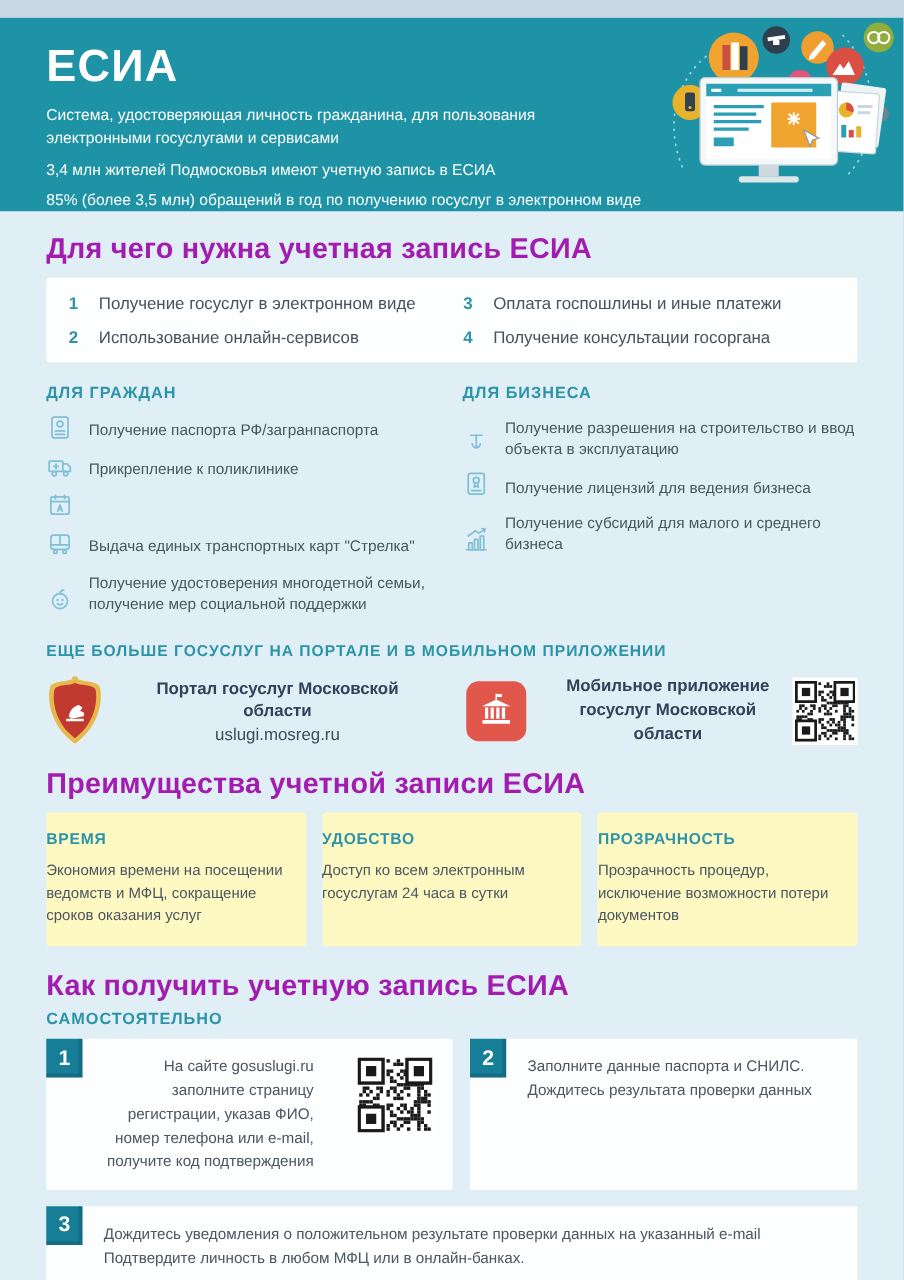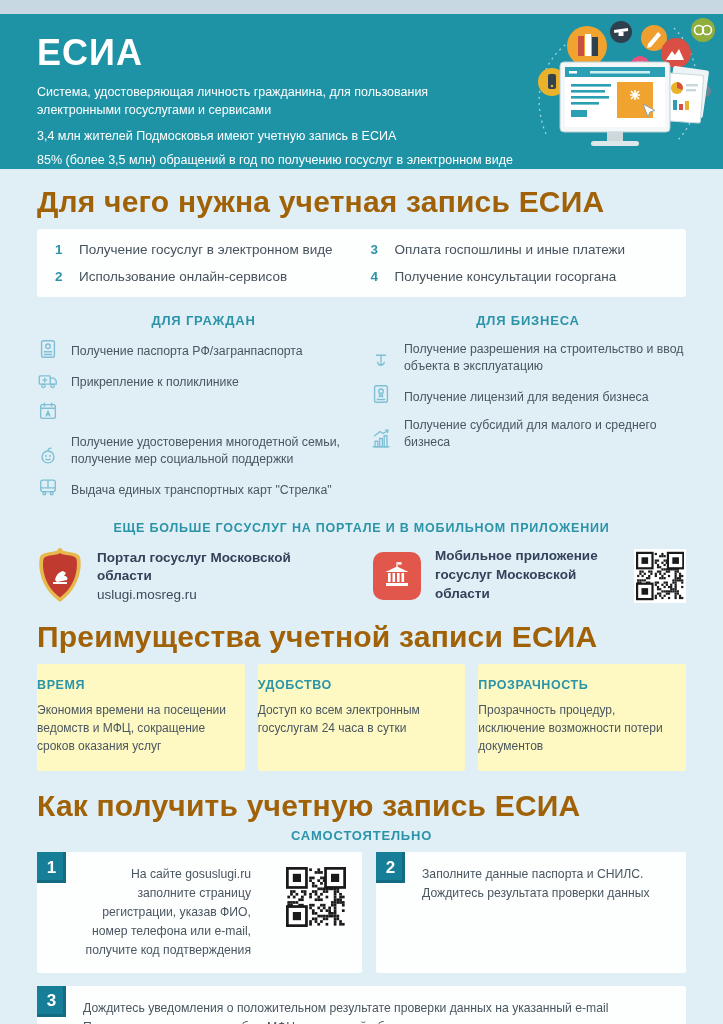--- a/index.html
+++ b/index.html
@@ -9,36 +9,36 @@
 
   
   .hero { position:relative; height:155px; background:#1e93a6; color:#fff; padding:18px 0 0 37px; overflow:hidden; }
   .hero-title { font-size:36px; font-weight:bold; letter-spacing:1px; }
   .hero-sub { margin-top:9px; font-size:12.5px; line-height:1.45; width:430px; }
   .hero-stat { margin-top:10px; font-size:12.5px; width:560px; }
   .hero-art { position:absolute; right:4px; top:2px; width:195px; height:150px; }
 
   
   .content { padding:12px 37px 0 37px; }
-  h2.sec { color:#a16207; font-size:30px; font-weight:bold; letter-spacing:.2px; }
-  .subhead { color:#2b94a8; font-size:13px; font-weight:bold; letter-spacing:.8px;text-align:center; }
+  h2.sec { color:#a21caf; font-size:23px; font-weight:bold; letter-spacing:.2px; }
+  .subhead { color:#2b94a8; font-size:13px; font-weight:bold; letter-spacing:.8px; }
 
   .why-card { margin-top:10px; background:#fdfefe; border-radius:3px; padding:13px 18px; display:grid; grid-template-columns:1fr 1fr; grid-auto-flow:column; grid-template-rows:1fr 1fr; gap:12px 18px; }
   .why-item { display:flex; align-items:center; font-size:13.5px; color:#46525c; }
   .why-item .num { color:#2b94a8; font-weight:bold; width:24px; flex:0 0 24px; }
 
   .aud-row { margin-top:16px; display:grid; grid-template-columns:333px 1fr; gap:0 0; }
   .aud-head { margin-bottom:10px; }
   .aud-item { display:flex; align-items:flex-end; gap:12px; margin-bottom:9px; }
   .aud-item .licon { flex:0 0 22px; margin-top:0; }
   .aud-item .lbl { font-size:12.3px; color:#4a5660; line-height:1.35; padding-top:3px; }
   .licon { stroke:#7fc0d6; fill:none; stroke-width:1.5; stroke-linecap:round; stroke-linejoin:round; }
 
   .more-head { margin-top:14px; font-size:12.5px; }
-  .more-row { margin-top:12px; display:flex; align-items:center; }
+  .more-row { margin-top:12px; display:flex; align-items:center;text-align:center; }
   .crest { width:46px; height:57px; flex:0 0 46px; }
   .portal-txt { margin-left:14px; width:258px; }
   .portal-title { font-size:13.5px; font-weight:bold; color:#33415a; line-height:1.35; }
   .portal-url { font-size:13.5px; color:#3d4a5c; margin-top:2px; }
   .app-ico { width:48px; height:48px; border-radius:10px; background:#e2574c; flex:0 0 48px; margin-left:26px; display:flex; align-items:center; justify-content:center; }
   .app-txt { margin-left:14px; width:205px; font-size:13.5px; font-weight:bold; color:#33415a; line-height:1.4; }
   .qr { background:#fff; padding:2px; }
   .qr svg { display:block; }
   .more-qr { width:54px; height:54px; margin-left:auto; }
 
@@ -178,37 +178,37 @@
               <rect x="4" y="5" width="16" height="15" rx="2"></rect>
               <line x1="4" y1="9" x2="20" y2="9"></line>
               <line x1="8" y1="3.5" x2="8" y2="6.5"></line>
               <line x1="16" y1="3.5" x2="16" y2="6.5"></line>
               <path d="M10 17.5l2-5.5 2 5.5"></path>
               <line x1="10.8" y1="15.8" x2="13.2" y2="15.8"></line>
             </svg>
         </div>
         <div class="aud-item">
           <svg class="licon" width="22" height="22" viewBox="0 0 24 24">
+              <rect x="4" y="4.5" width="16" height="12.5" rx="2.5"></rect>
+              <line x1="4" y1="13" x2="20" y2="13"></line>
+              <line x1="12" y1="4.5" x2="12" y2="13"></line>
+              <circle cx="8" cy="19" r="1.5"></circle>
+              <circle cx="16" cy="19" r="1.5"></circle>
+            </svg>
+          <span class="lbl">Выдача единых транспортных карт "Стрелка"</span>
+        </div>
+        <div class="aud-item">
+          <svg class="licon" width="22" height="22" viewBox="0 0 24 24">
               <circle cx="12" cy="13" r="6.5"></circle>
               <path d="M12 6.5c0-2 1.5-3.2 3.2-3"></path>
               <circle cx="9.8" cy="12" r="0.4"></circle>
               <circle cx="14.2" cy="12" r="0.4"></circle>
               <path d="M9.8 15.2c1.3 1.2 3.1 1.2 4.4 0"></path>
             </svg>
           <span class="lbl">Получение удостоверения многодетной семьи, получение мер социальной поддержки</span>
-        </div>
-        <div class="aud-item">
-          <svg class="licon" width="22" height="22" viewBox="0 0 24 24">
-              <rect x="4" y="4.5" width="16" height="12.5" rx="2.5"></rect>
-              <line x1="4" y1="13" x2="20" y2="13"></line>
-              <line x1="12" y1="4.5" x2="12" y2="13"></line>
-              <circle cx="8" cy="19" r="1.5"></circle>
-              <circle cx="16" cy="19" r="1.5"></circle>
-            </svg>
-          <span class="lbl">Выдача единых транспортных карт "Стрелка"</span>
         </div>
       </div>
 
       <div>
         <div class="subhead aud-head">ДЛЯ БИЗНЕСА</div>
         <div class="aud-item">
           <svg class="licon" width="22" height="22" viewBox="0 0 24 24">
               <line x1="7" y1="3.5" x2="17" y2="3.5"></line>
               <line x1="12" y1="3.5" x2="12" y2="11"></line>
               <path d="M15.5 11a3.5 3.5 0 1 1-7 0"></path>

